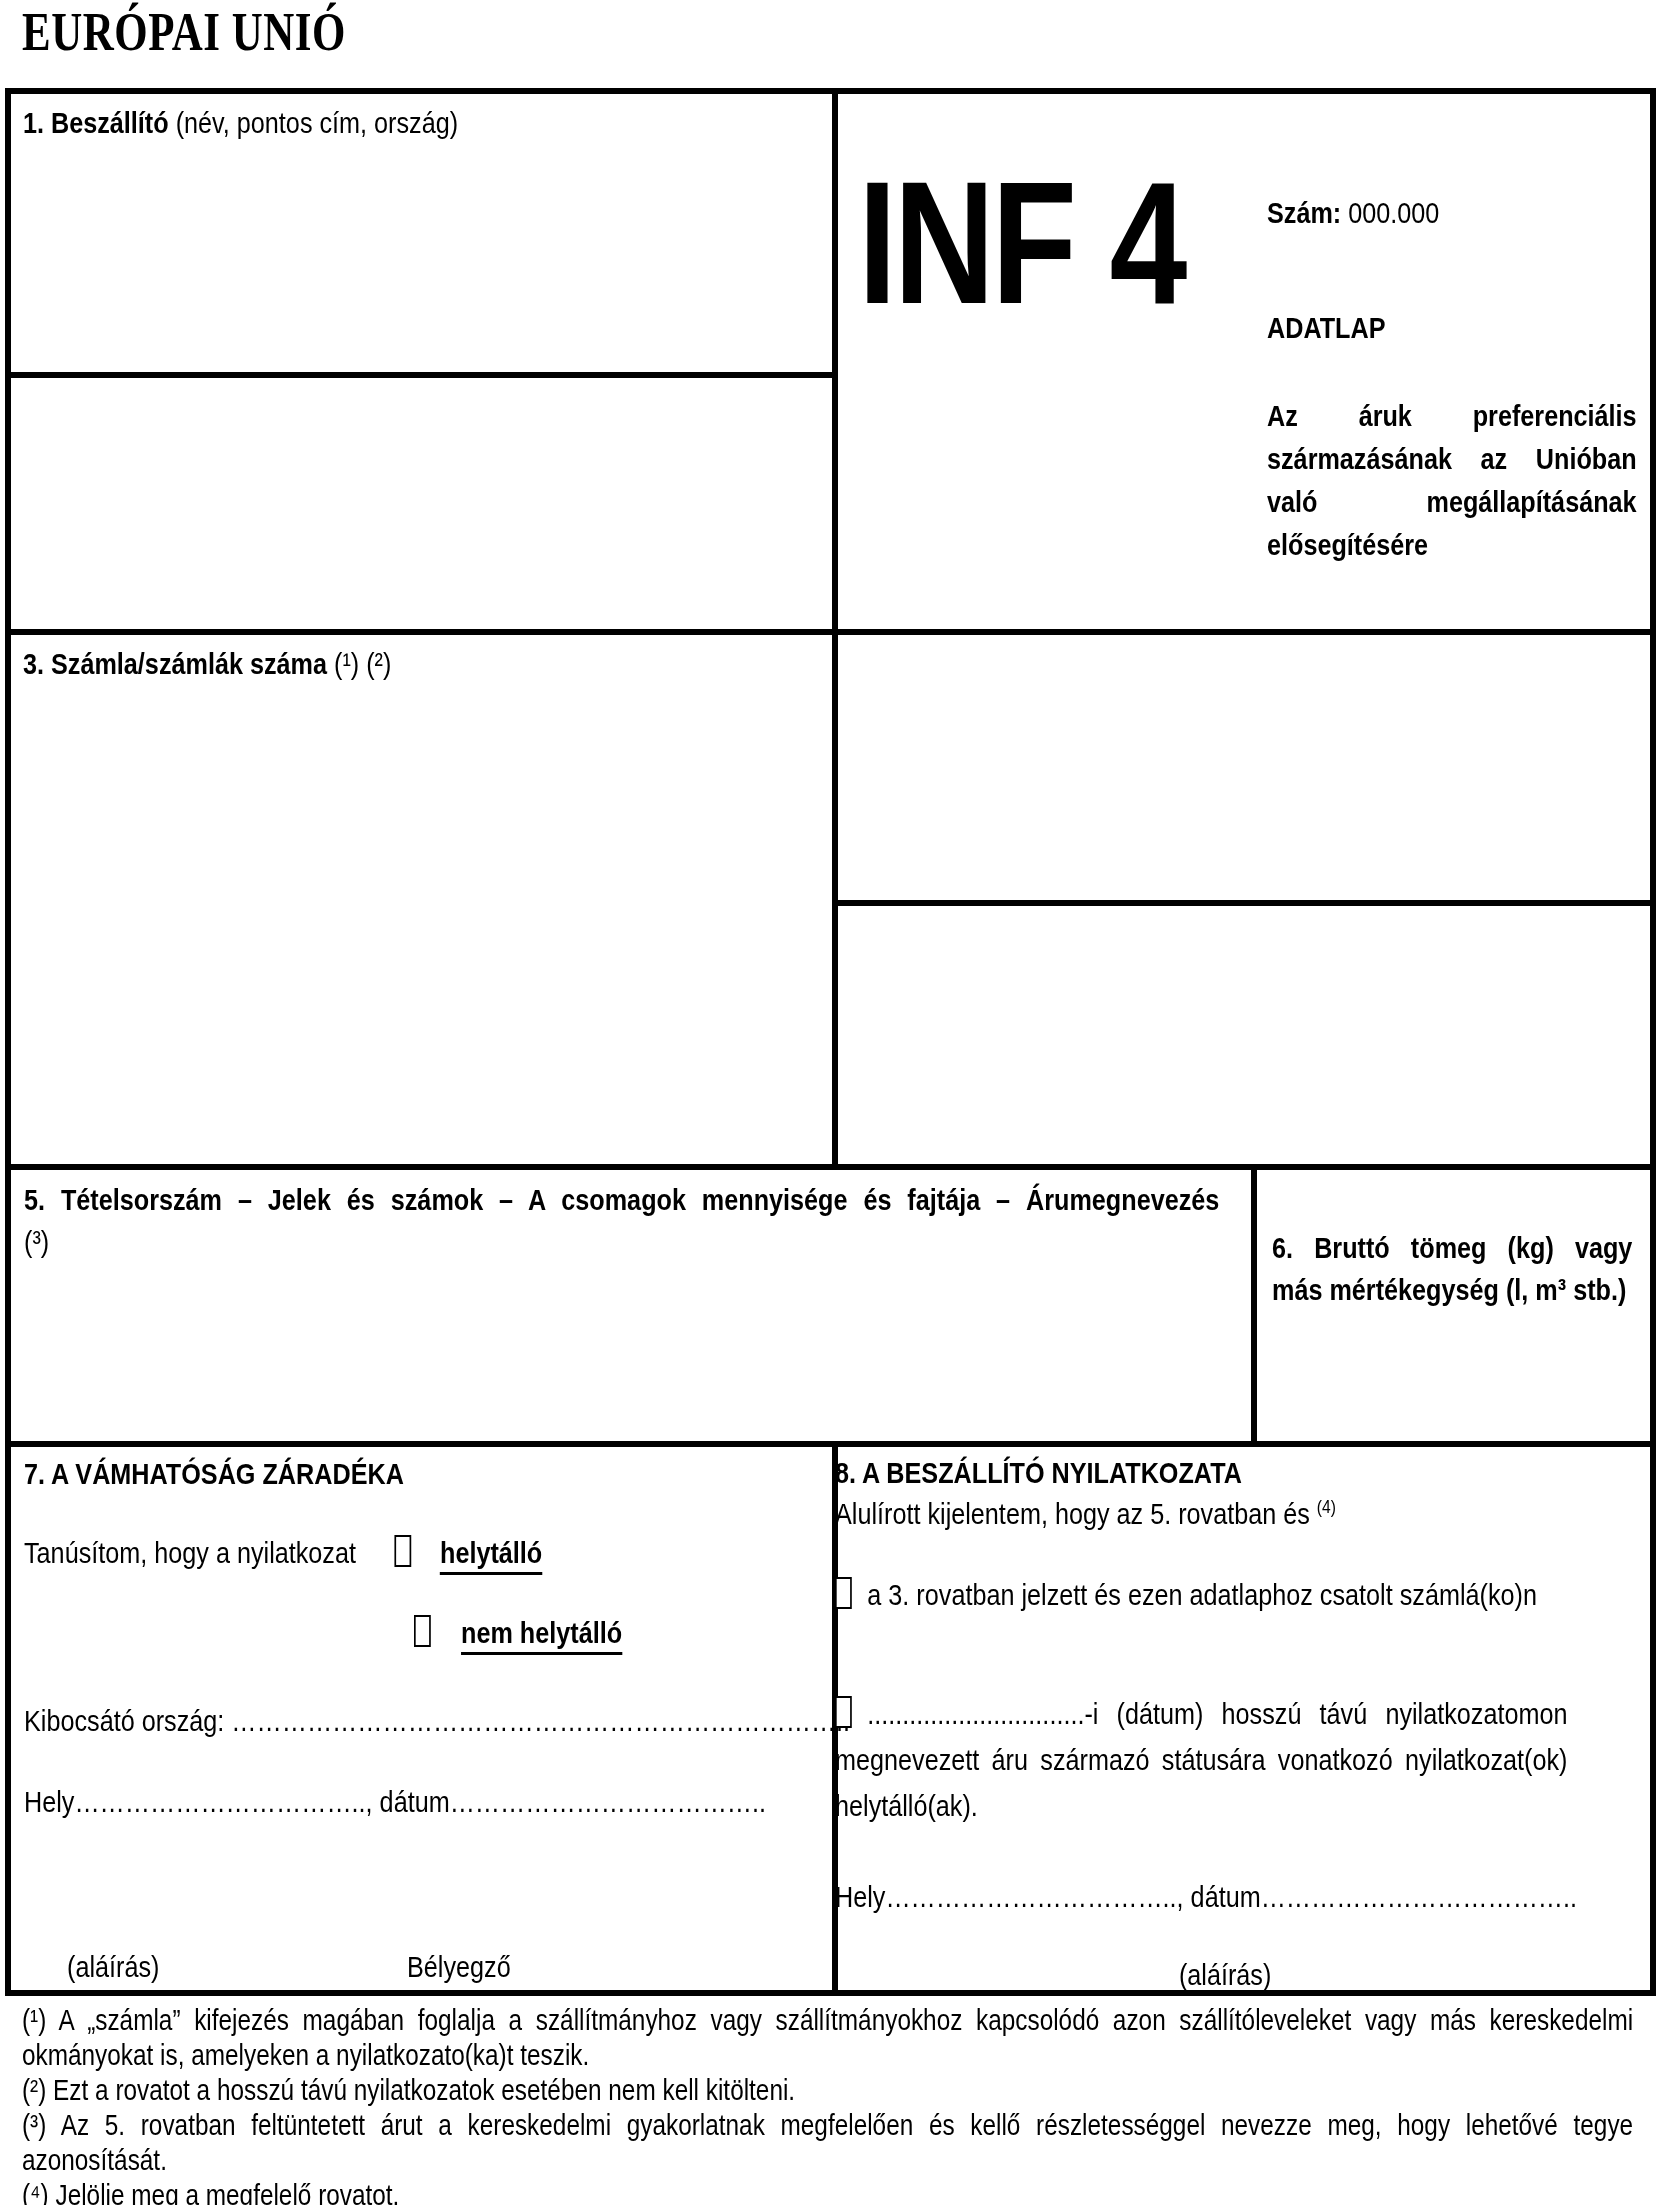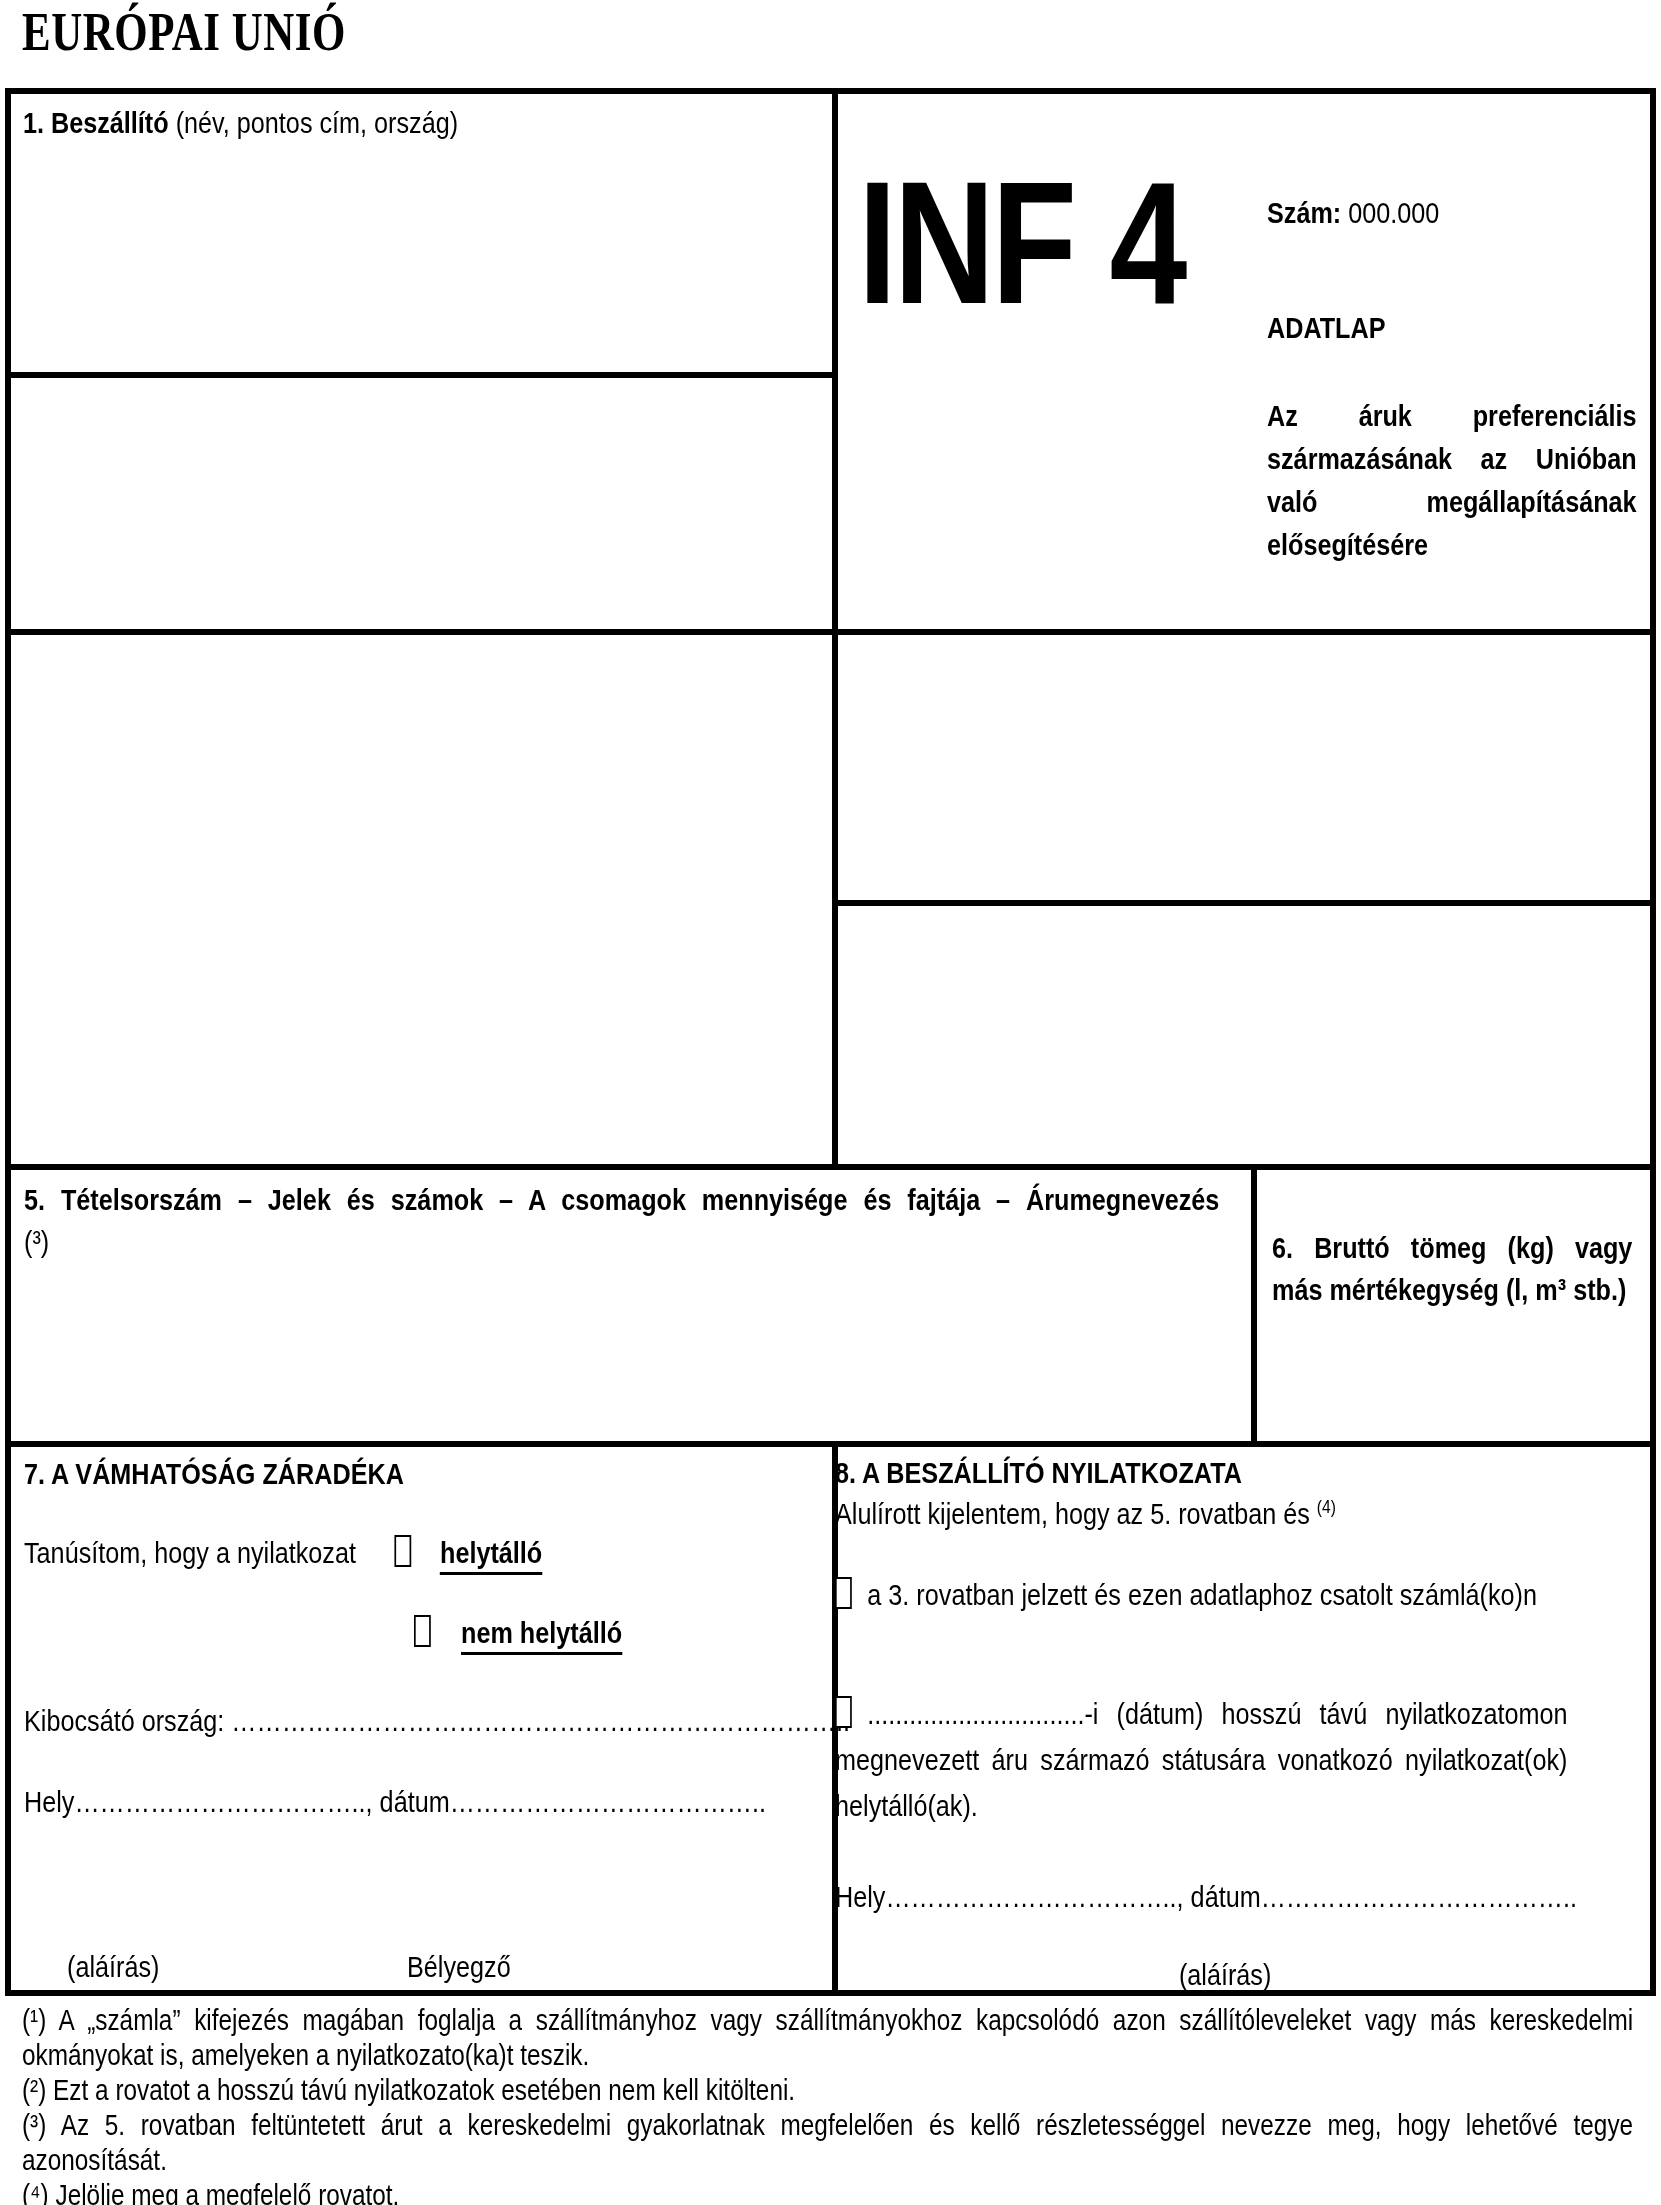--- a/index.html
+++ b/index.html
@@ -72,20 +72,26 @@
     <div class="cx" style="position:absolute;left:429px;top:55px;width:440px;">
       <div style="white-space:nowrap;">
         <span class="b">Szám:</span>
         <span>000.000</span>
       </div>
       <div class="b" style="margin-top:75px;">ADATLAP</div>
       <div class="b just" style="margin-top:46px;line-height:43px;">Az áruk preferenciális származásának az Unióban való megállapításának elősegítésére</div>
     </div>
   </div>
 
+  <div class="cell" style="left:0;top:541px;width:821px;height:529px;">
+    <div class="lbl cx" style="left:12px;top:9.2px;">
+      <span class="b">3. Számla/számlák száma</span>
+      <span>(¹) (²)</span>
+    </div>
+  </div>
 
 
 
   <div class="cell" style="left:0;top:1076px;width:1240px;height:271px;border-radius:18px;">
     <div class="cx" style="position:absolute;left:13.2px;top:9.2px;width:1423px;line-height:42px;">
       <div class="b just-all">5. Tételsorszám – Jelek és számok – A csomagok mennyisége és fajtája – Árumegnevezés</div>
       <div>(³)</div>
     </div>
   </div>
 

